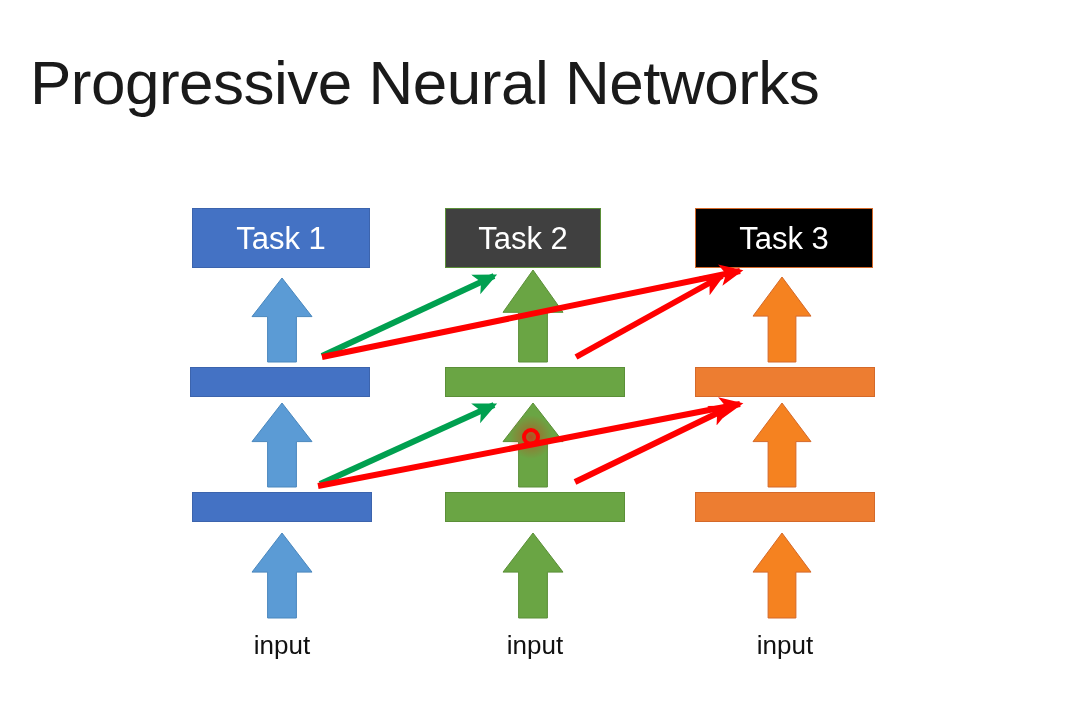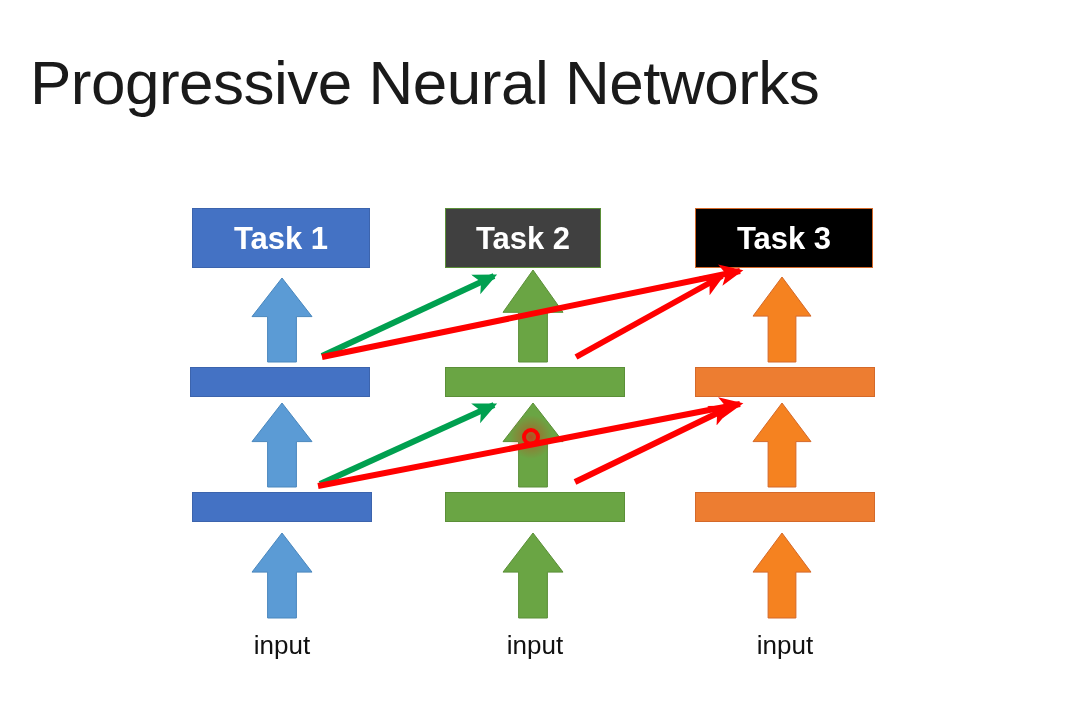--- a/index.html
+++ b/index.html
@@ -38,21 +38,21 @@
     height: 712px;
   }
   .task-box {
     position: absolute;
     display: flex;
     align-items: center;
     justify-content: center;
     color: #ffffff;
     font-size: 31px;
     line-height: 31px;
-    font-weight: 700;
+    font-weight: 400;
     box-sizing: border-box;
   }
   .layer-bar {
     position: absolute;
     box-sizing: border-box;
   }
   .input-label {
     position: absolute;
     text-align: center;
     color: #111111;

